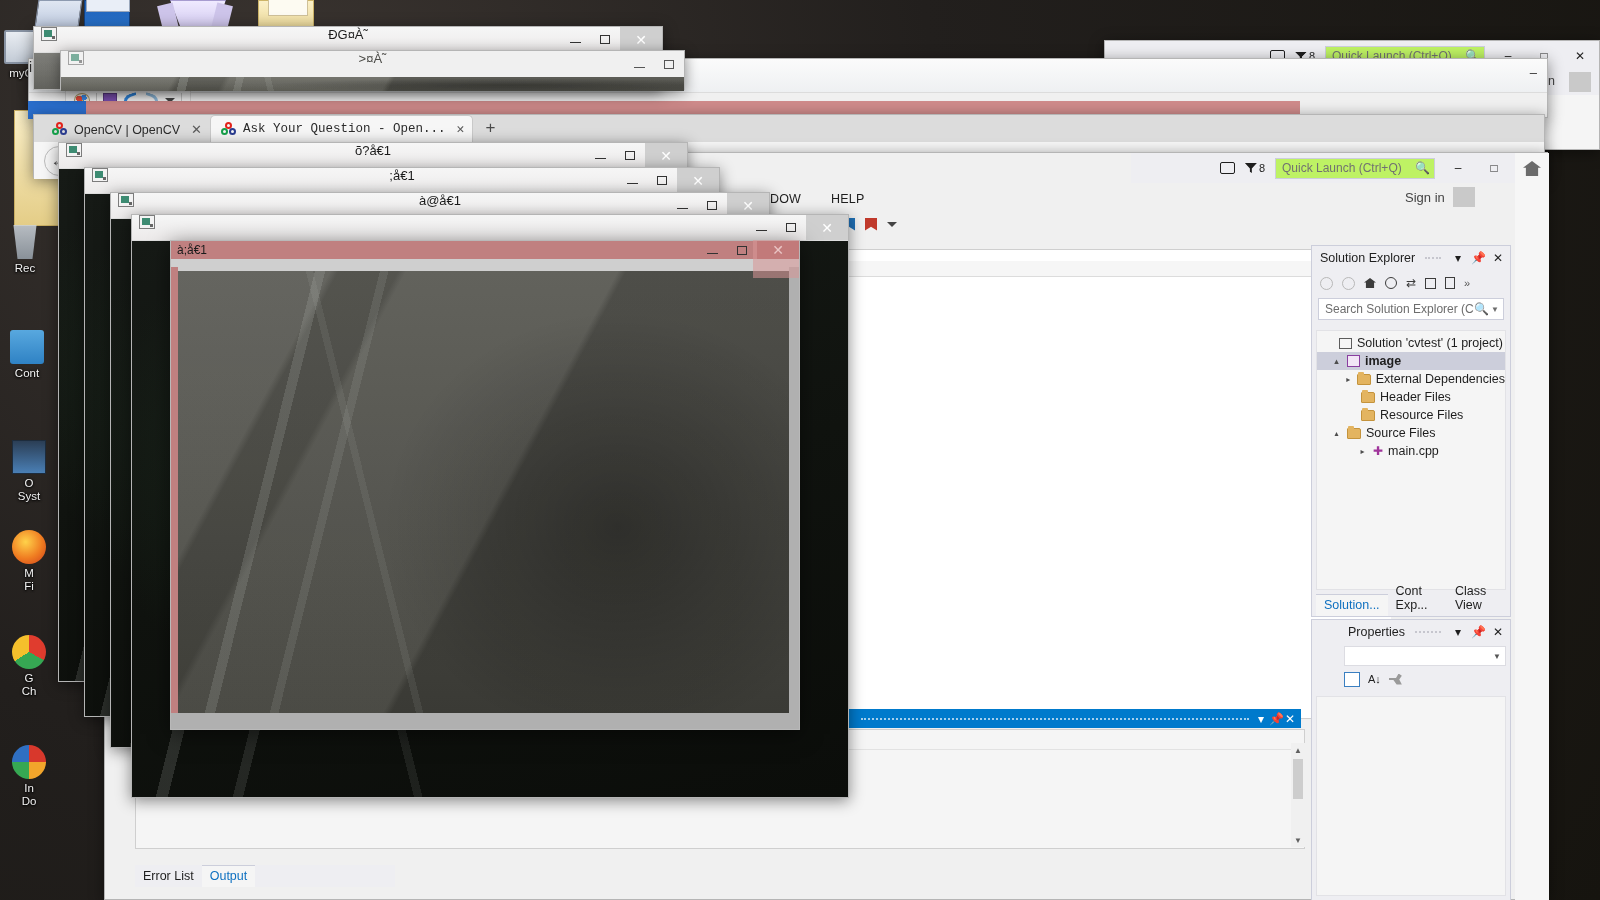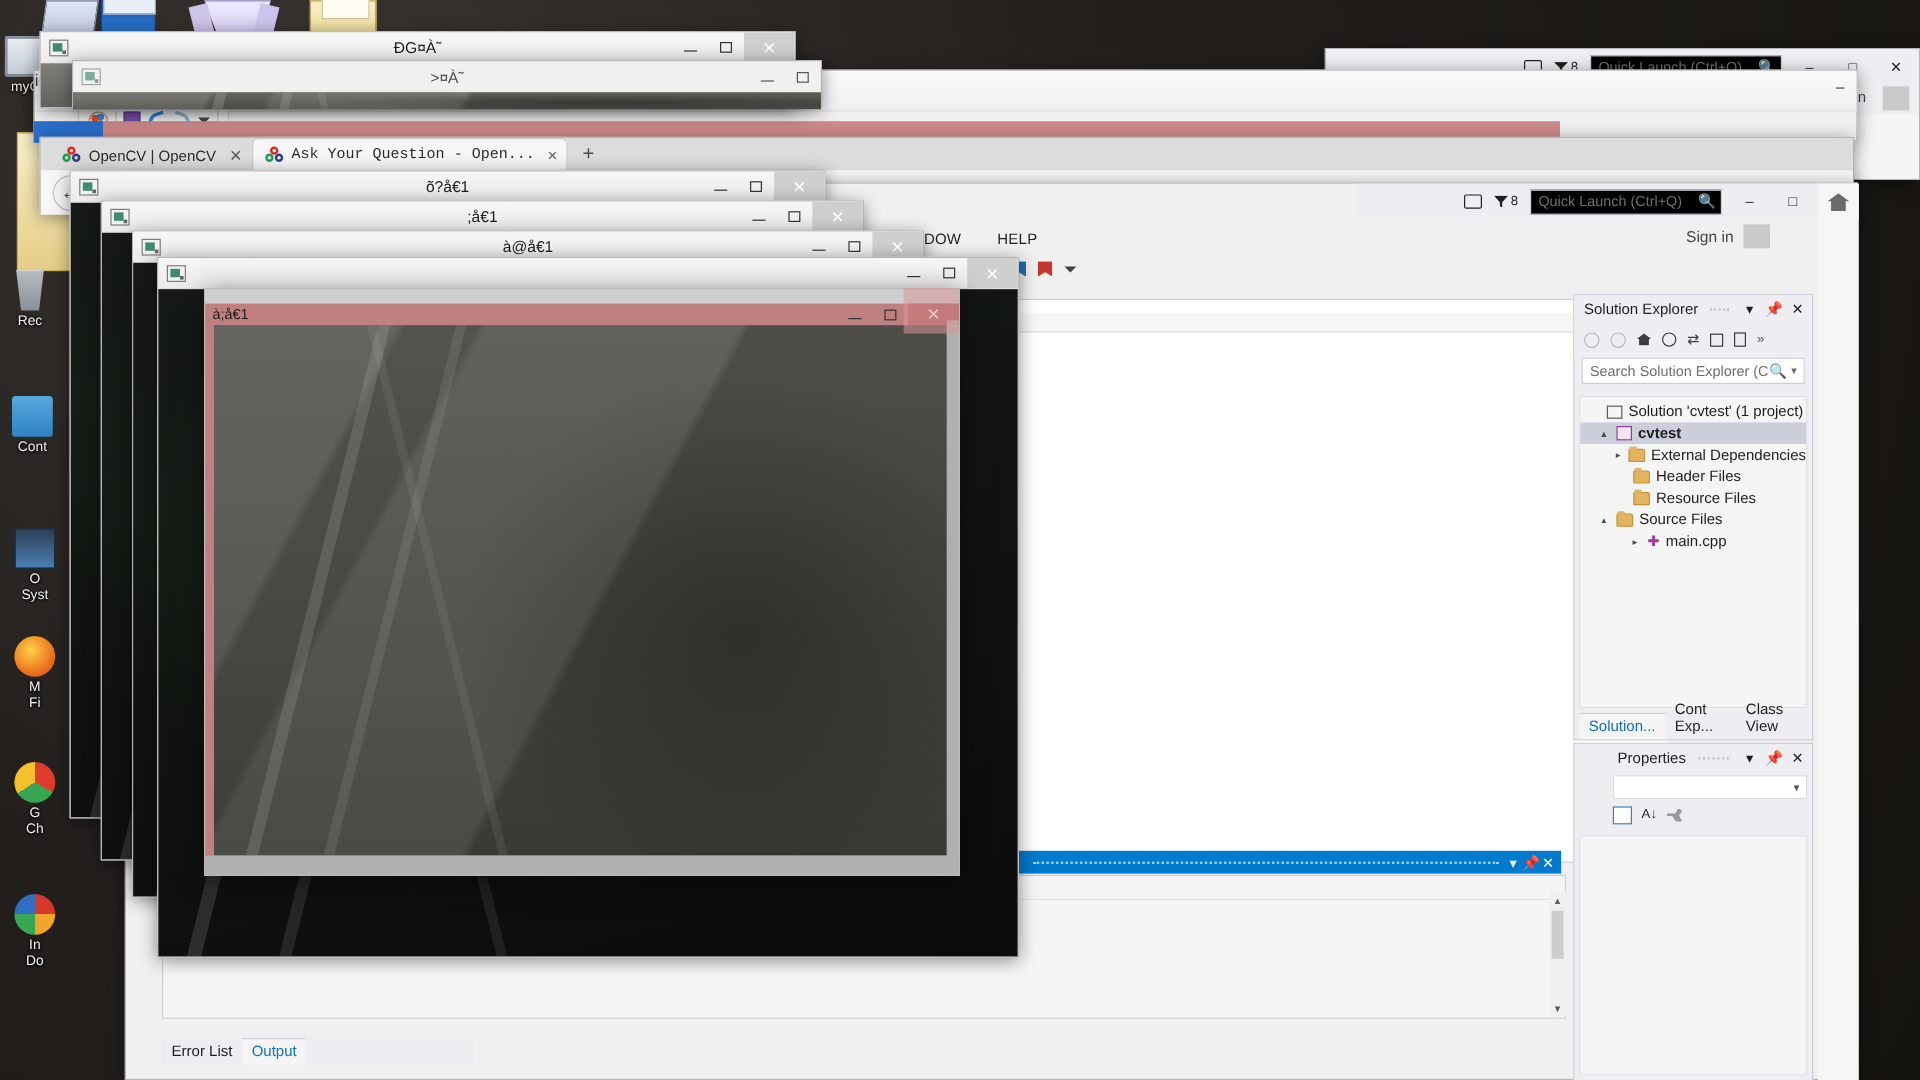--- a/index.html
+++ b/index.html
@@ -34,21 +34,21 @@
   .win {
     position: absolute;
     background: #f0f0f0;
     border: 1px solid #b5b5b5;
     box-shadow: 0 3px 14px rgba(0,0,0,.45);
   }
   .tbar {
     height: 26px; position: relative;
     background: linear-gradient(#f6f6f6, #eceaea);
     border-bottom: 1px solid #dedede;
-    display: flex; align-items: center;
+    display: flex; align-items: flex-start;
   }
   .tbar .wico {
     width: 16px; height: 14px; margin-left: 7px; flex: 0 0 auto;
     background: #f3f3f3; border: 1px solid #7c7c7c; position: relative;
   }
   .tbar .wico::before {
     content:''; position: absolute; left:2px; top:2px; width:8px; height:7px;
     background:#3d8b72;
   }
   .tbar .wico::after {
@@ -111,21 +111,21 @@
   .ocv-logo i.g { border-color: #15a04a; left: 0px; top: 5px; }
   .ocv-logo i.b { border-color: #2b3d91; left: 8px; top: 5px; }
   .tabx { font-size: 13px; color: #5a5a5a; margin-left: 4px; }
 
   
   .vs-head {
     display: flex; align-items: center; justify-content: flex-end; gap: 10px;
     height: 30px; padding-right: 6px; background: #eeeef2;
   }
   .ql {
-    width: 160px; height: 21px; background: #000000; border: 1px solid #cccedb;
+    width: 160px; height: 21px; background: #bef264; border: 1px solid #cccedb;
     font-size: 12px; color: #717171; display: flex; align-items: center;
     padding: 0 4px 0 6px;
   }
   .ql .qtxt { flex: 1; }
   .vs-menu { font-size: 12.5px; color: #1e1e1e; letter-spacing: .2px; }
   .panel-hdr {
     height: 24px; display: flex; align-items: center; gap: 6px;
     padding: 0 5px 0 8px; font-size: 12.5px; background: #eeeef2;
   }
   .dots { flex: 1; height: 1px; border-top: 2px dotted #c6c6ce; margin: 0 4px; }
@@ -416,21 +416,21 @@
 
     <div class="tree" style="position:absolute;left:4px;right:4px;top:84px;bottom:26px;border:1px solid #e2e2e6;padding-top:3px;">
       <div class="trow">
         <span class="tw"></span>
         <span style="width:13px;height:11px;border:1.3px solid #5c5c5c;"></span>
         <span>Solution 'cvtest' (1 project)</span>
       </div>
       <div class="trow sel">
         <span class="tw" style="margin-left:8px;">▴</span>
         <span style="width:13px;height:12px;border:1.3px solid #8a3fa0;background:#f2e6f6;"></span>
-        <span>cvtest</span>
+        <span>image</span>
       </div>
       <div class="trow">
         <span class="tw" style="margin-left:22px;">▸</span>
         <span class="fldr"></span>
         <span>External Dependencies</span>
       </div>
       <div class="trow">
         <span class="tw" style="margin-left:22px;"></span>
         <span class="fldr"></span>
         <span>Header Files</span>
@@ -556,21 +556,21 @@
         </span>
       <span class="tbtn close">✕</span>
     </span>
   </div>
   <div class="cvbody" style="height:556px;">
     <div class="cam cam-dark"></div>
   </div>
 </div>
 
 <div style="position:absolute;left:170px;top:240px;width:630px;height:490px;border:1px solid #b9b9b9;box-shadow:0 4px 20px rgba(0,0,0,.5);background:#cfcfcf;">
-  <div style="height:18px;position:relative;display:flex;align-items:center;background:#c08080;margin-top:12px;">
+  <div style="height:18px;position:relative;display:flex;align-items:center;background:#c08080;">
     <span class="wico" style="margin-left:6px;"></span>
     <span class="ttl" style="color:#1b1b1b;">à;å€1</span>
     <span class="tbtns">
       <span class="tbtn">
           <i class="mn"></i>
         </span>
       <span class="tbtn">
           <i class="mx"></i>
         </span>
       <span class="tbtn" style="width:42px;background:#a75a5a;color:#fff;font-size:14px;">✕</span>

